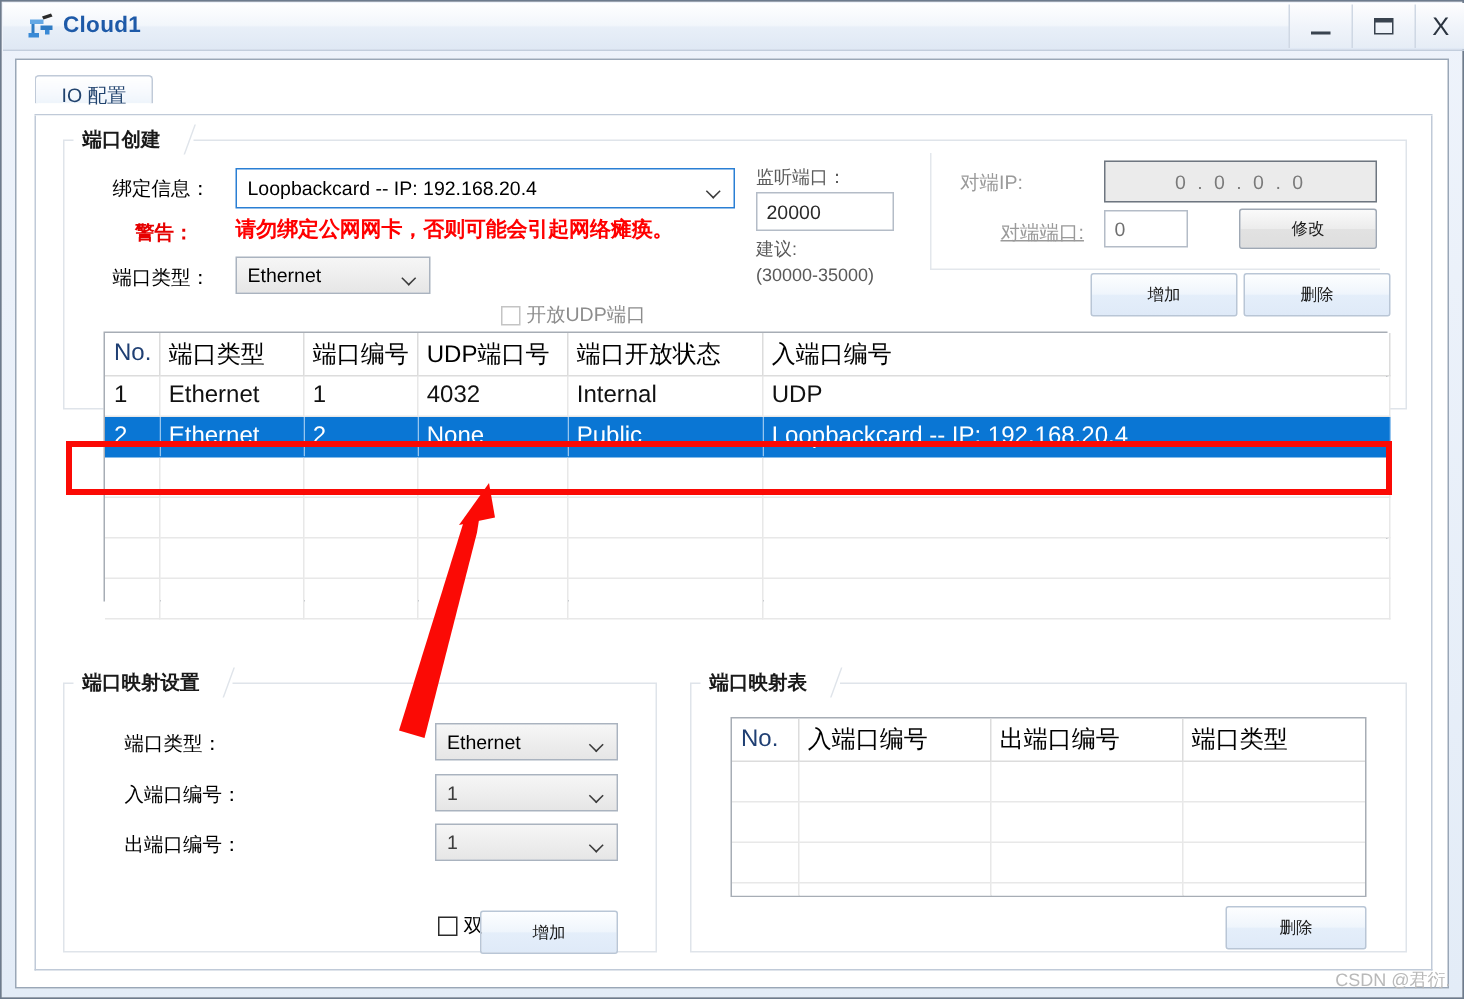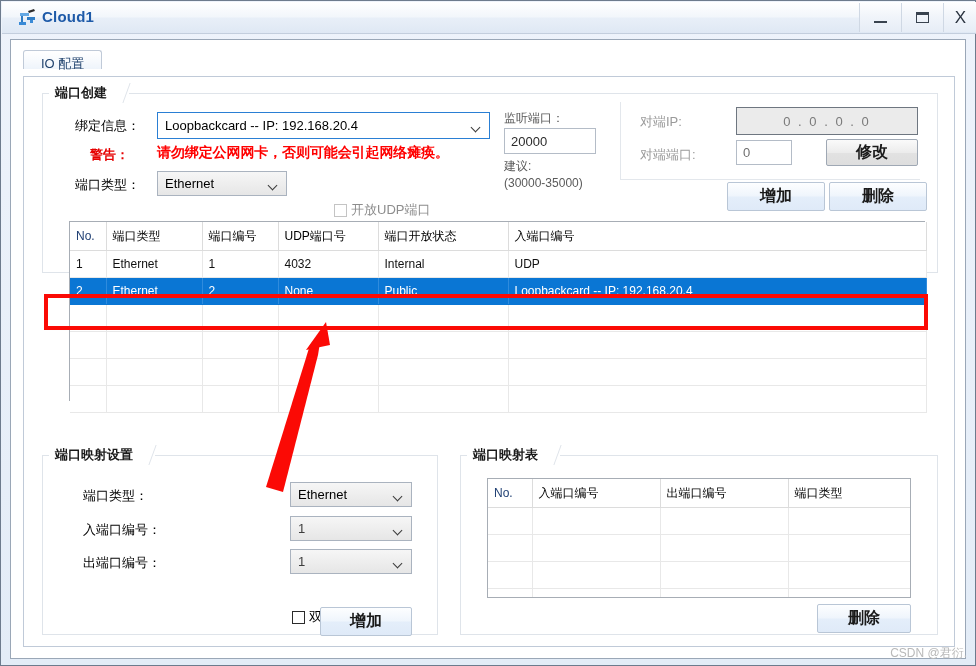--- a/index.html
+++ b/index.html
@@ -241,28 +241,27 @@
     letter-spacing: 2px;
     white-space: nowrap;
   }
 
   .btn {
     position: absolute;
     box-sizing: border-box;
     border: 1px solid #b9c6d6;
     border-radius: 2px;
     background: linear-gradient(to bottom, #fdfeff 0%, #eff5fc 48%, #e4eefa 52%, #dfeaf8 100%);
-    font-size: 16px;
+    font-size: 11px;
     color: #1a1a1a;
     display: flex;
     align-items: center;
     justify-content: center;
     cursor: default;
     white-space: nowrap;
-    font-weight: bold;
   }
   .btn.plain {
     border: 1px solid #9fa8b4;
     border-radius: 2px;
     background: linear-gradient(to bottom, #fafafa 0%, #ececec 50%, #e2e2e2 51%, #dedede 100%);
   }
 
   .checkbox {
     position: absolute;
     display: flex;
@@ -289,21 +288,21 @@
     position: absolute;
     box-sizing: border-box;
     border: 1px solid #a7adb5;
     background: #ffffff;
     overflow: hidden;
   }
   .grid table {
     border-collapse: collapse;
     width: 100%;
     table-layout: fixed;
-    font-size: 12px;
+    font-size: 16px;
   }
   .grid th {
     text-align: left;
     font-weight: normal;
     color: #000;
     background: #ffffff;
     border-right: 1px solid #dcdcdc;
     border-bottom: 1px solid #dcdcdc;
     padding: 0 0 0 6px;
     height: 28px;
@@ -420,21 +419,21 @@
           <span class="lbl small" style="left:461px; top:80px; color:#5a5a5a;">(30000-35000)</span>
 
           <div style="position:absolute; left:577px; top:8px; width:300px; height:78px;
                       box-sizing:border-box; border:1px solid #e3e7ec; border-right:0; border-top:0;"></div>
 
           <span class="lbl dim" style="left:597px; top:19px;">对端IP:</span>
           <div class="ipbox" style="left:693px; top:13px; width:182px; height:28px;">
             <span>0 . 0 . 0 . 0</span>
           </div>
 
-          <span class="lbl dim" style="left:597px; top:52px;">对端端口:</span>
+          <span class="lbl dim" style="left:624px; top:52px;text-decoration:underline;">对端端口:</span>
           <div class="textbox" style="left:693px; top:46px; width:56px; height:25px; color:#6f6f6f;">
             <span>0</span>
           </div>
           <div class="btn plain" style="left:783px; top:45px; width:92px; height:27px;">修改</div>
 
           <div class="btn" style="left:684px; top:88px; width:98px; height:29px;">增加</div>
           <div class="btn" style="left:786px; top:88px; width:98px; height:29px;">删除</div>
 
           <div class="grid" style="left:26px; top:127px; width:856px; height:180px; overflow:visible;">
             <table>

